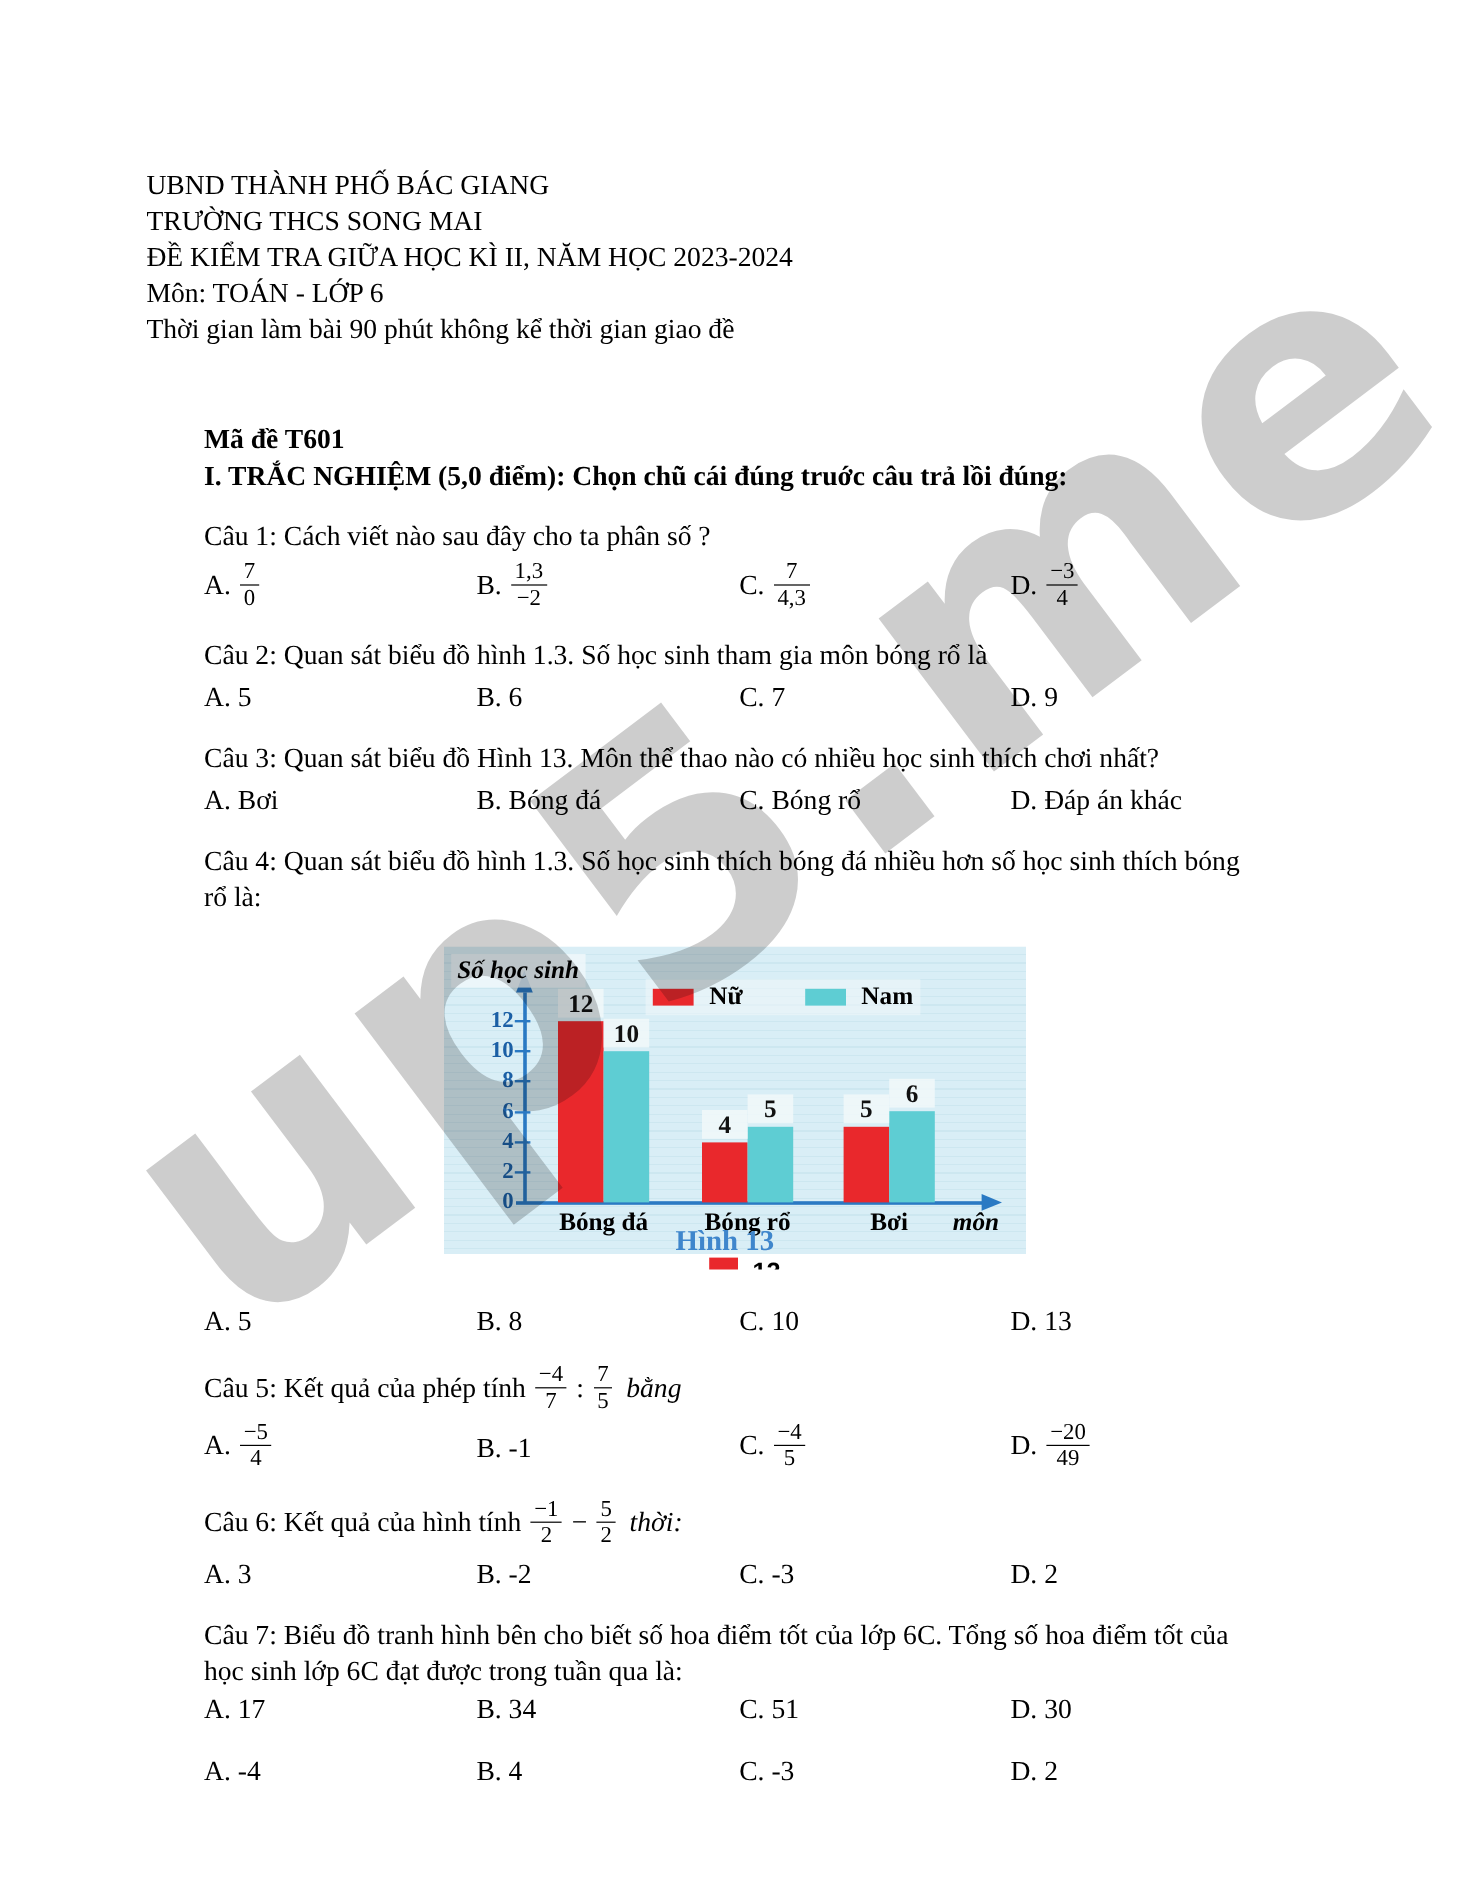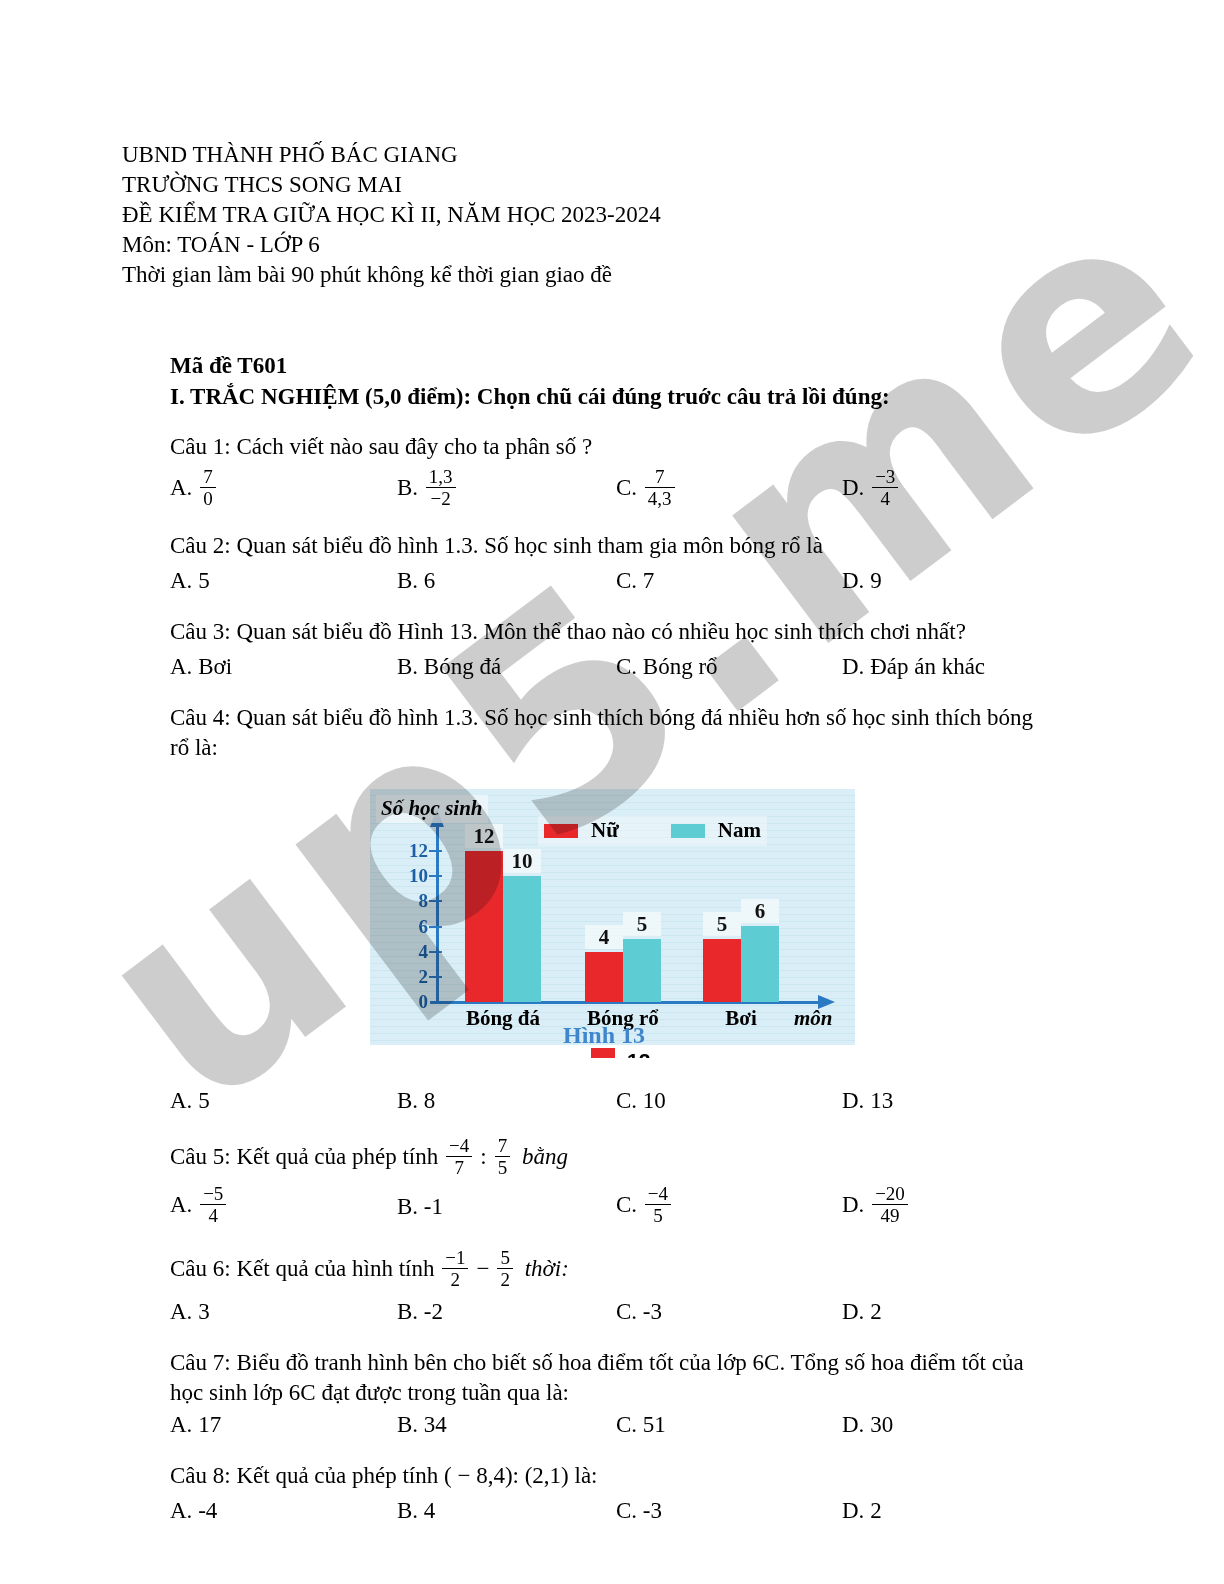--- a/index.html
+++ b/index.html
@@ -217,21 +217,20 @@
       <div class="q-prompt">Câu 7: Biểu đồ tranh hình bên cho biết số hoa điểm tốt của lớp 6C. Tổng số hoa điểm tốt của học sinh lớp 6C đạt được trong tuần qua là:</div>
       <div class="opts" style="margin-top:2px;">
         <span class="opt"><span>A.</span> <span>17</span></span>
         <span class="opt"><span>B.</span> <span>34</span></span>
         <span class="opt"><span>C.</span> <span>51</span></span>
         <span class="opt"><span>D.</span> <span>30</span></span>
       </div>
     </section>
 
     <section class="q">
-      <div class="q-prompt">Câu 8: Kết quả của phép tính ( − 8,4): (2,1) là:</div>
       <div class="opts">
         <span class="opt"><span>A.</span> <span>-4</span></span>
         <span class="opt"><span>B.</span> <span>4</span></span>
         <span class="opt"><span>C.</span> <span>-3</span></span>
         <span class="opt"><span>D.</span> <span>2</span></span>
       </div>
     </section>
   </main>
 </div>
 

